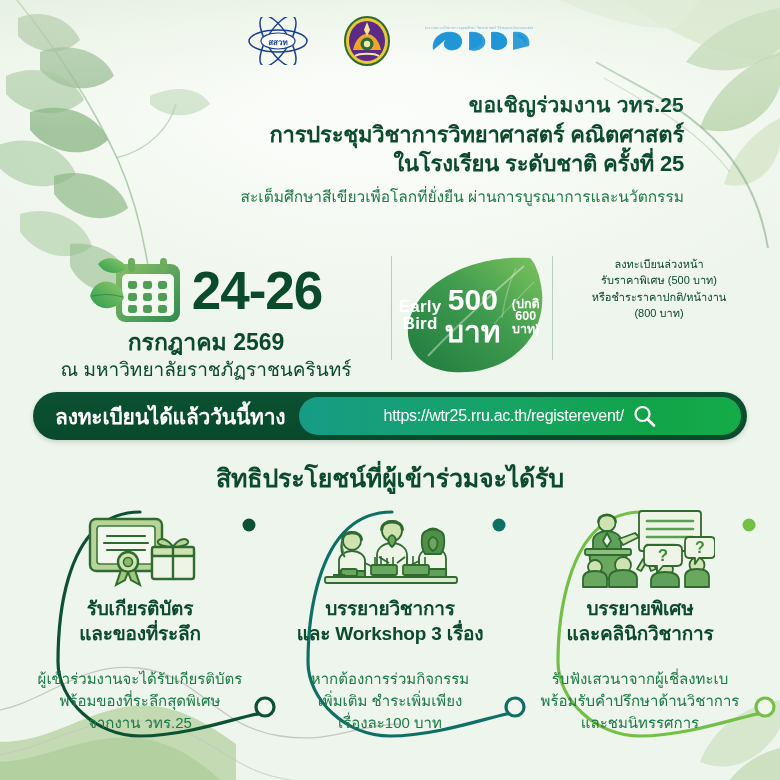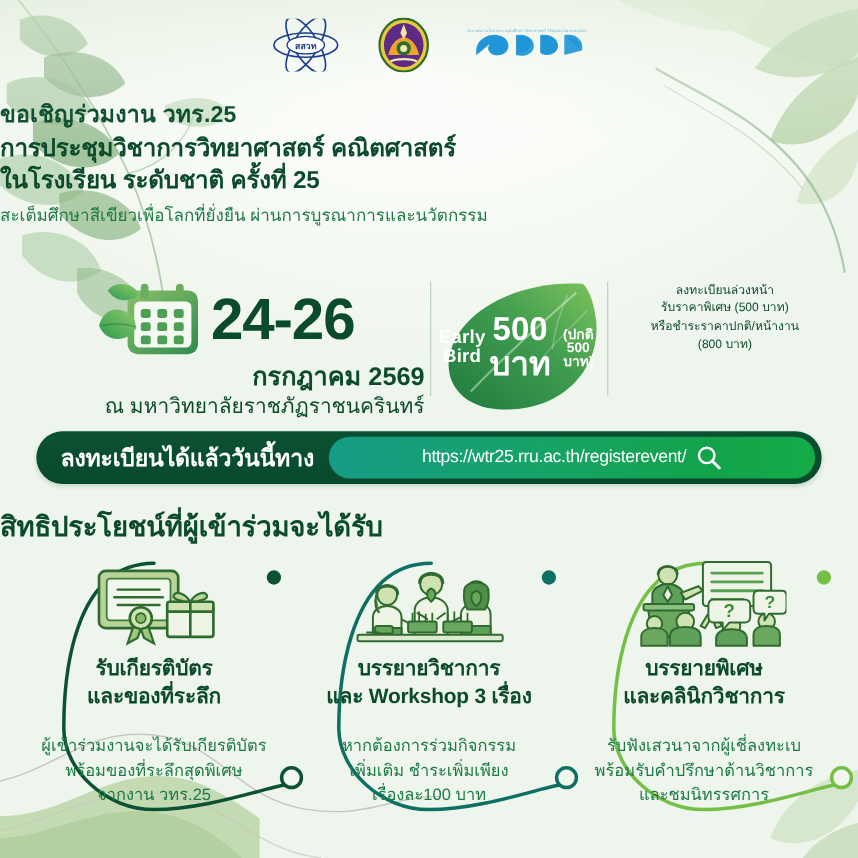--- a/index.html
+++ b/index.html
@@ -22,39 +22,39 @@
 
   
   .logos {
     position:absolute; top:16px; left:0; width:780px;
     display:flex; justify-content:center; align-items:center; gap:34px;
     z-index:5;
   }
   .logo-atom, .logo-seal, .logo-word { position:relative; }
 
   
-  .head-wrap { position:absolute; top:92px; left:0; width:684px; text-align:left; z-index:6; }
+  .head-wrap { position:absolute; top:92px; left:0; width:684px; text-align:right; z-index:6;padding-left:33px; }
   .kicker {
     font-size:21px; font-weight:bold; color:#0f5132; letter-spacing:.2px;
     line-height:1.25;
   }
   .title-1, .title-2 {
     font-size:22px; font-weight:bold; color:#0c4a2c; line-height:1.3;
     letter-spacing:-.2px;
   }
   .title-1 { margin-top:3px; }
   .subtitle {
     margin-top:8px; font-size:15.5px; color:#1f7a46; line-height:1.4;
   }
 
   
   .date-row {
     position:absolute; top:250px; left:0; width:780px; height:132px; z-index:6;
   }
-  .date-block { position:absolute; left:26px; top:0; width:360px; text-align:right; }
+  .date-block { position:absolute; left:26px; top:0; width:360px; text-align:center; }
   .cal-line { display:flex; align-items:center; justify-content:center; gap:6px; }
   .date-big {
     font-size:53px; font-weight:bold; color:#0c4a2c; line-height:1;
     letter-spacing:-1px; padding-bottom:4px;
   }
   .date-month { font-size:23px; font-weight:bold; color:#0c4a2c; line-height:1.1; margin-top:-4px; }
   .date-venue { font-size:19px; color:#0c4a2c; line-height:1.2; margin-top:4px; }
 
   .divider {
     position:absolute; left:391px; top:6px; width:1px; height:104px;
@@ -95,21 +95,21 @@
   .url-pill {
     margin-left:14px; flex:1; height:38px; border-radius:19px;
     background:linear-gradient(90deg,#169c86 0%,#16a464 48%,#12a34a 78%,#15ac48 100%);
     display:flex; align-items:center; justify-content:center; gap:8px;
     padding:0 10px;
   }
   .url-text { color:#ffffff; font-size:16px; font-weight:normal; letter-spacing:-.3px; white-space:nowrap; }
 
   
   .benefits-head {
-    position:absolute; top:458px; left:0; width:780px; text-align:left;
+    position:absolute; top:458px; left:0; width:780px; text-align:center;
     font-size:25px; font-weight:bold; color:#0c4a2c; z-index:6; letter-spacing:-.2px;
   }
   .cards { position:absolute; top:505px; left:0; width:780px; height:270px; z-index:6; }
   .card { position:absolute; width:248px; text-align:center; }
   .card-1 { left:16px; }
   .card-2 { left:266px; }
   .card-3 { left:516px; }
   .card-art { height:84px; display:flex; align-items:flex-end; justify-content:center; }
   .card-title {
     font-size:19px; font-weight:bold; color:#0c4a2c; line-height:1.3; margin-top:8px;
@@ -299,21 +299,21 @@
           </linearGradient>
         </defs>
         <path d="M132 6 C70 2 14 34 10 76 C8 100 26 118 54 120 C112 124 148 84 144 40 C142 24 138 12 132 6 Z" fill="url(#ebLeaf)"></path>
         <path d="M126 14 C96 40 62 70 30 104" stroke="#e9f6e2" stroke-width="2" fill="none" opacity=".45"></path>
         <path d="M118 16 C110 34 106 50 104 66" stroke="#e9f6e2" stroke-width="1.4" fill="none" opacity=".3"></path>
         <path d="M136 30 C120 46 108 58 96 72" stroke="#e9f6e2" stroke-width="1.2" fill="none" opacity=".28"></path>
       </svg>
       <div class="txt">
         <div class="eb-label">Early Bird</div>
         <div class="eb-price">500 บาท</div>
-        <div class="eb-note">(ปกติ 500 บาท)</div>
+        <div class="eb-note">(ปกติ 600 บาท)</div>
       </div>
     </div>
 
     <div class="divider2"></div>
 
     <div class="reg-note">
       <div>ลงทะเบียนล่วงหน้า</div>
       <div>รับราคาพิเศษ (500 บาท)</div>
       <div>หรือชำระราคาปกติ/หน้างาน</div>
       <div>(800 บาท)</div>

